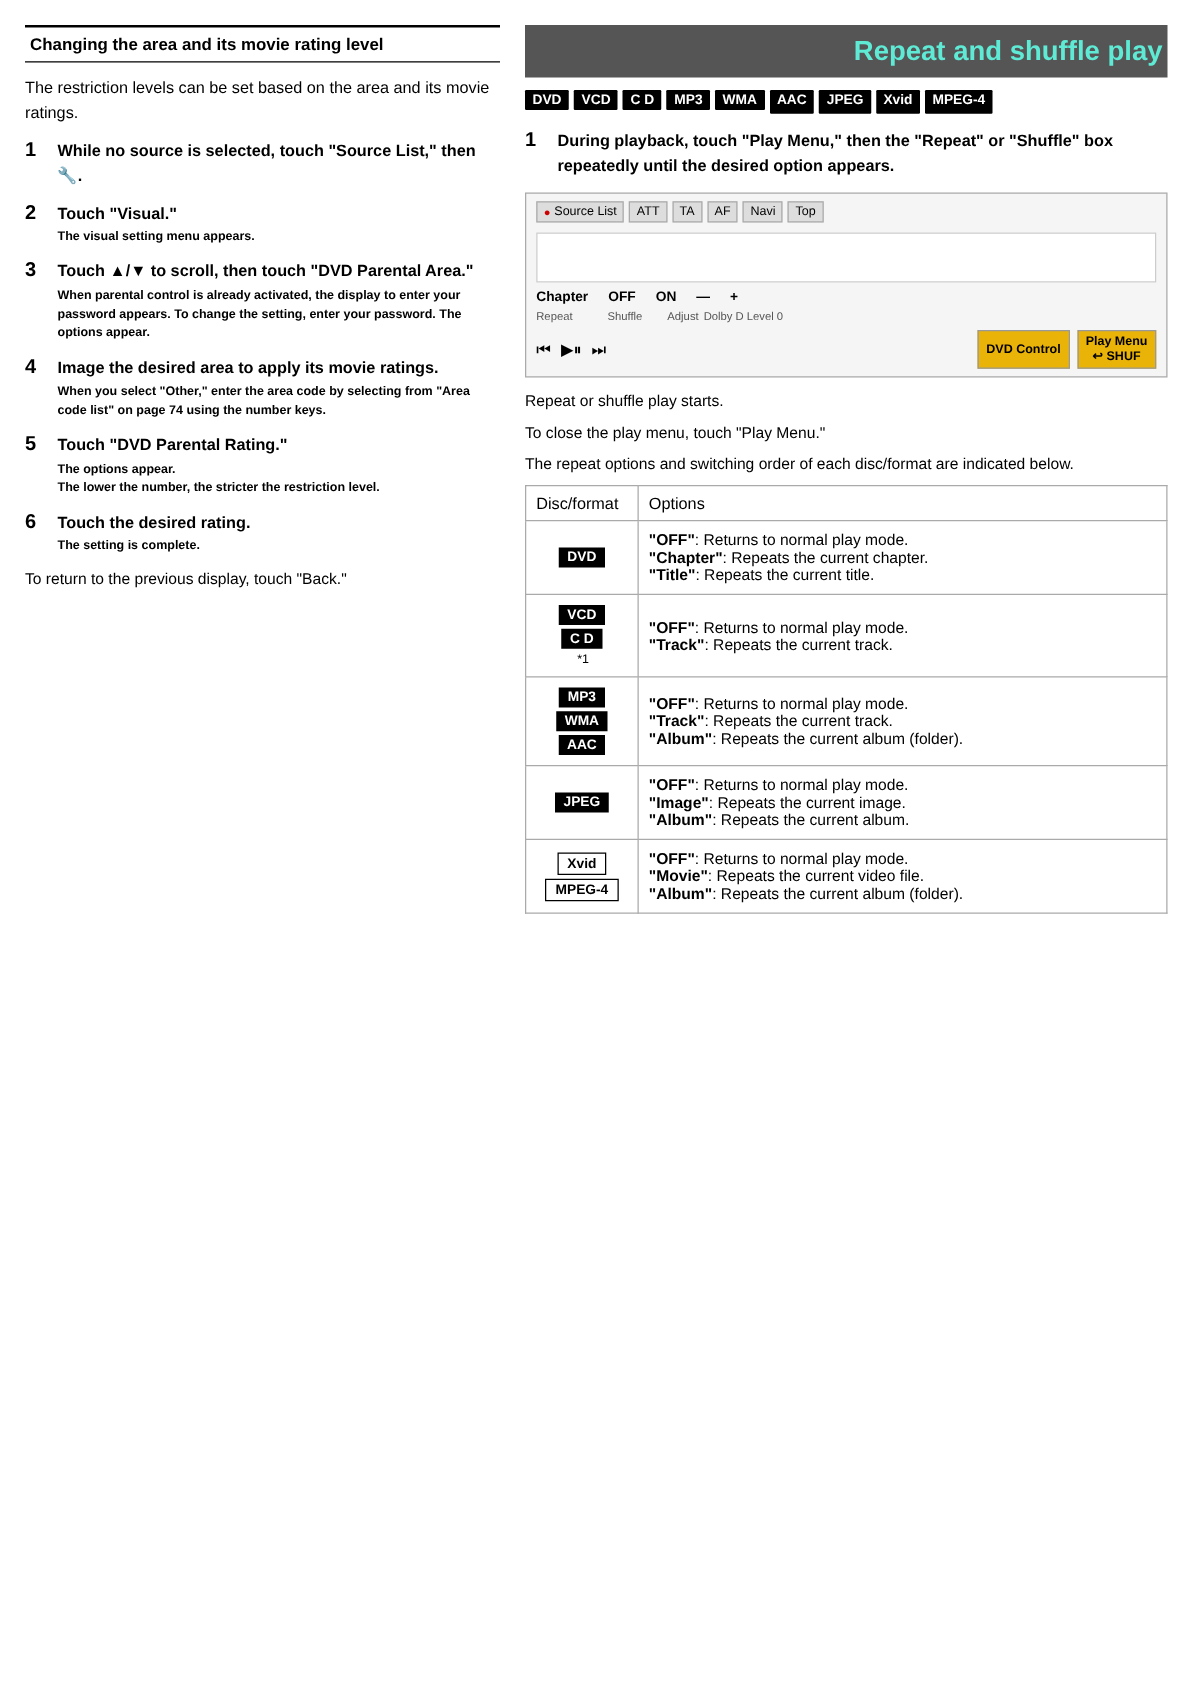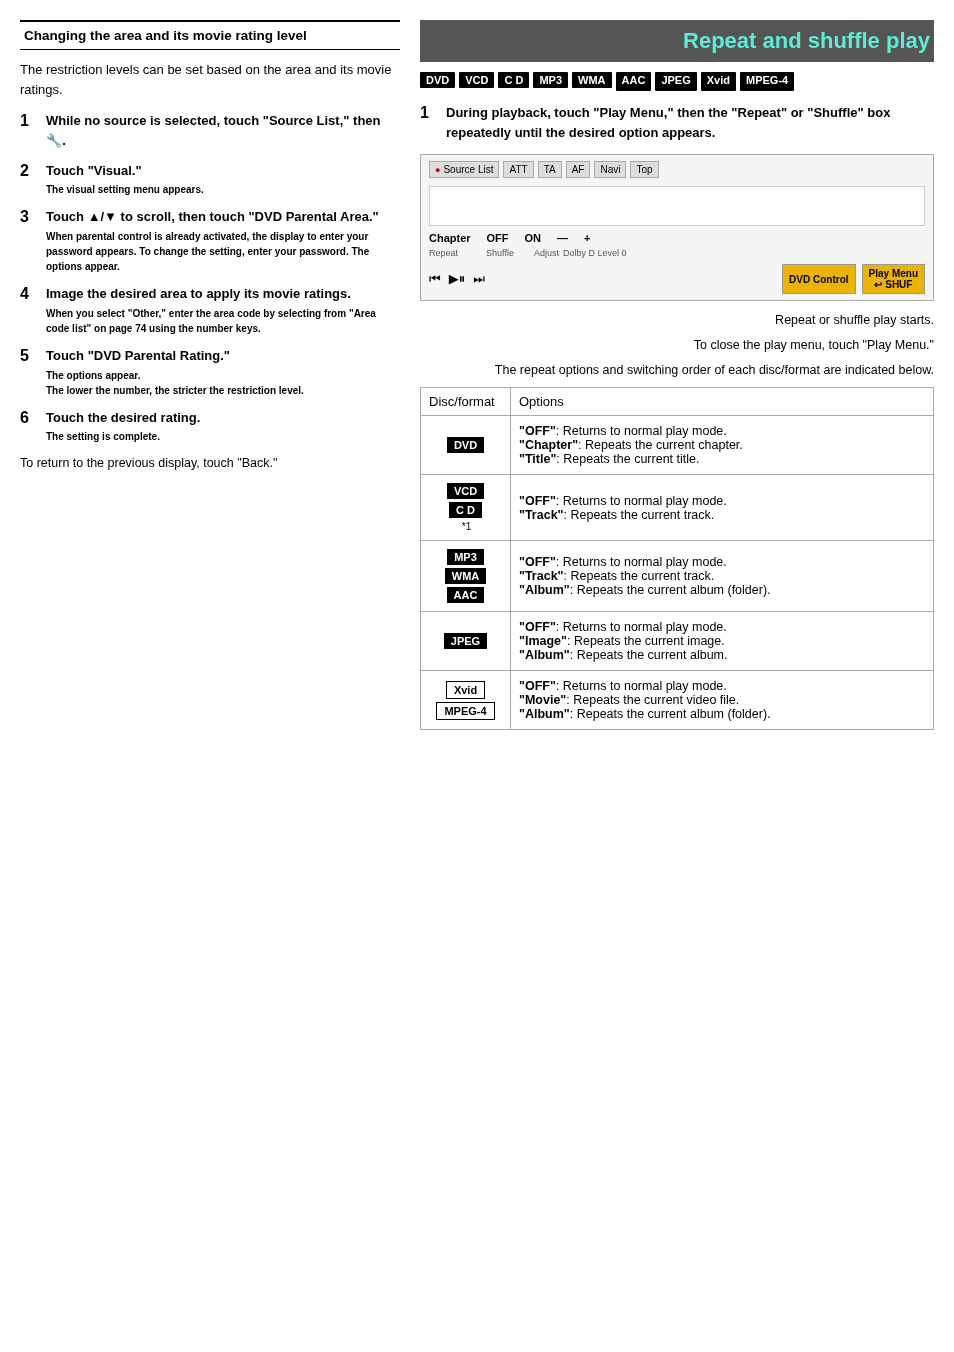--- a/index.html
+++ b/index.html
@@ -178,21 +178,20 @@
       font-size: 10px;
       font-weight: bold;
       cursor: pointer;
     }
 
     
     .note-text {
       font-size: 12.5px;
       margin-bottom: 6px;
       line-height: 1.5;
-      text-align: right;
     }
 
     
     .options-table {
       width: 100%;
       border-collapse: collapse;
       font-size: 12.5px;
       margin-top: 8px;
     }
     .options-table th {

